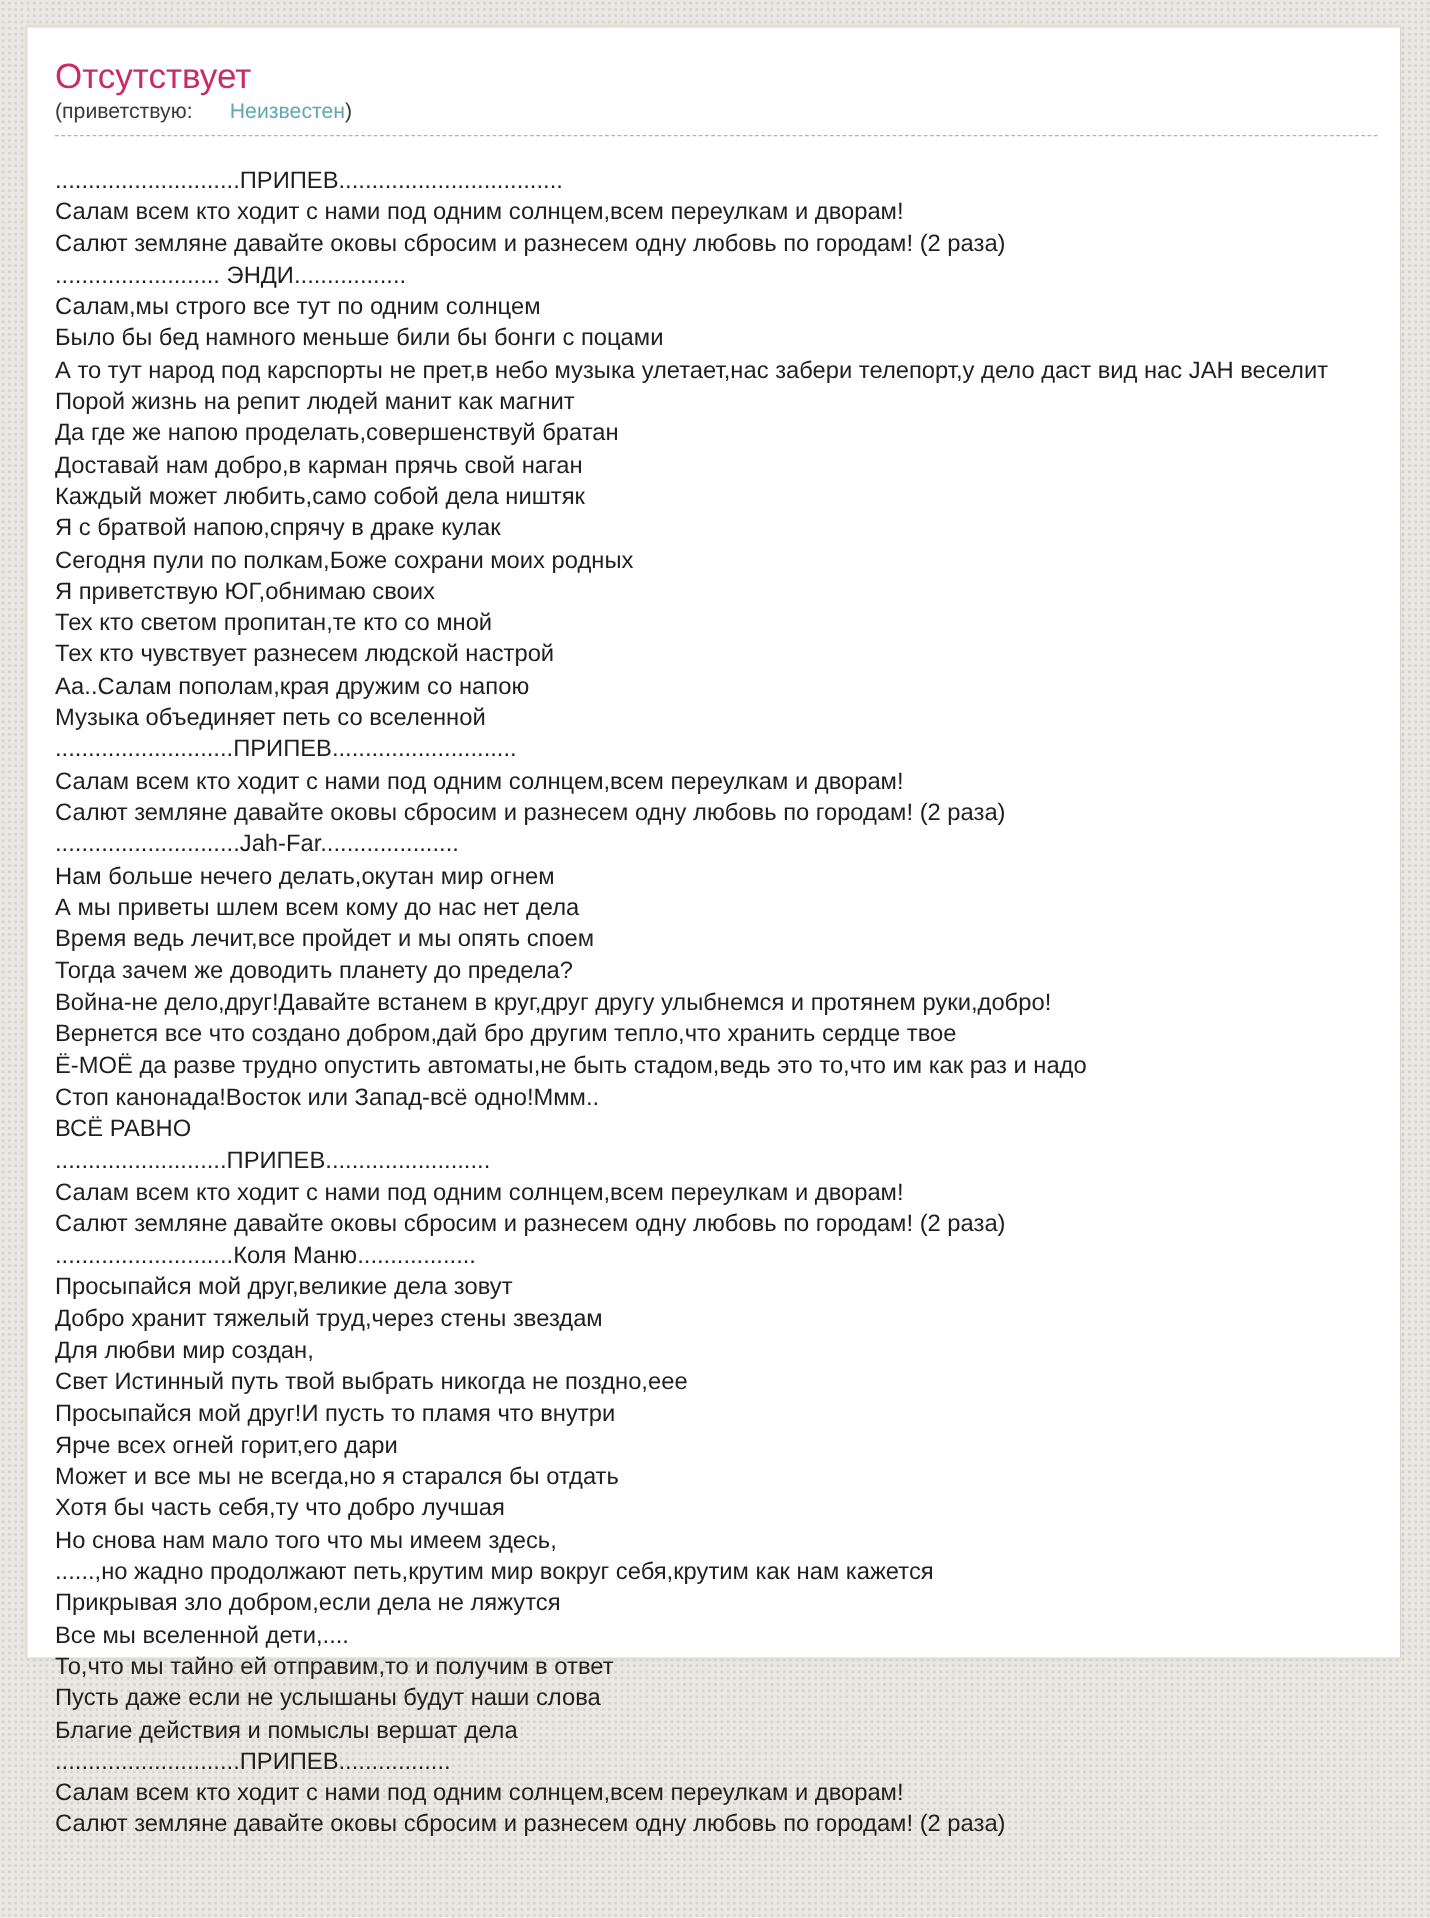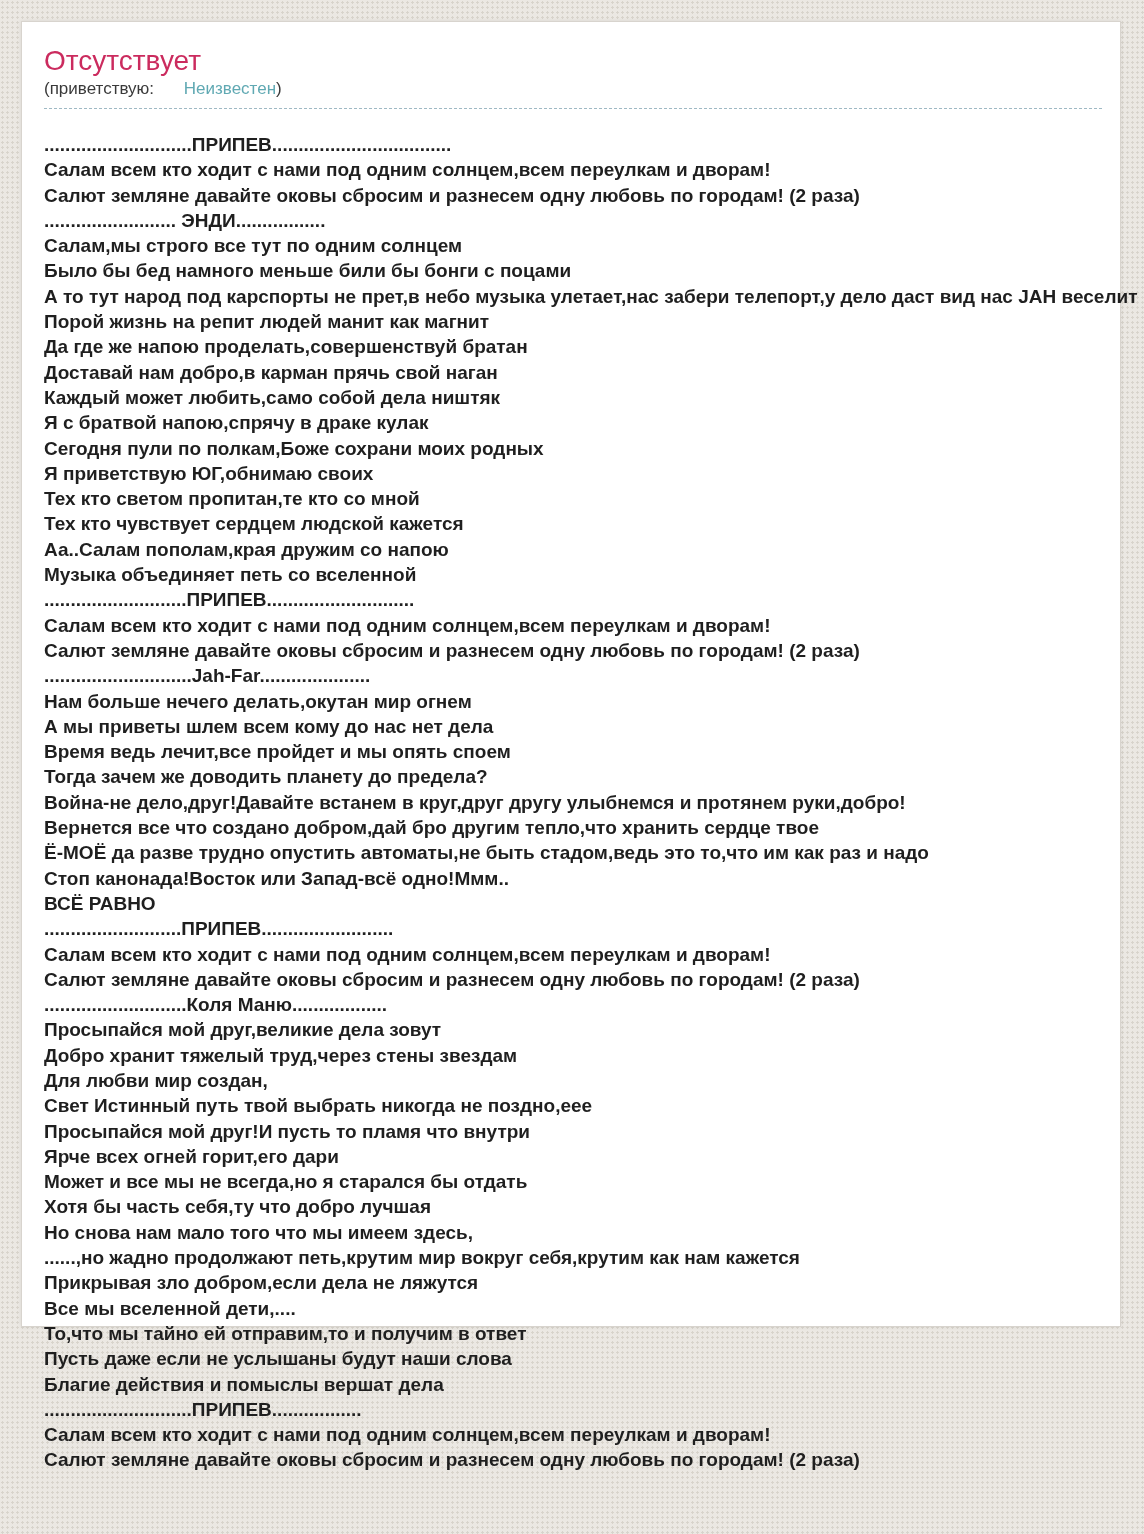--- a/index.html
+++ b/index.html
@@ -47,21 +47,20 @@
     color: #60a9b3;
     text-decoration: none;
     cursor: pointer;
     padding-left: 25px;
   }
   .lyrics {
     margin-top: 23px;
     font-size: 19px;
     line-height: 25.3px;
     color: #1f1f1f;
-    font-weight: bold;
   }
   .lyric-line {
     white-space: pre;
     overflow: visible;
   }
 </style>
 </head>
 <body>
 
 <div class="card">
@@ -79,21 +78,21 @@
       <div class="lyric-line">Было бы бед намного меньше били бы бонги с поцами</div>
       <div class="lyric-line">А то тут народ под карспорты не прет,в небо музыка улетает,нас забери телепорт,у дело даст вид нас JAH веселит</div>
       <div class="lyric-line">Порой жизнь на репит людей манит как магнит</div>
       <div class="lyric-line">Да где же напою проделать,совершенствуй братан</div>
       <div class="lyric-line">Доставай нам добро,в карман прячь свой наган</div>
       <div class="lyric-line">Каждый может любить,само собой дела ништяк</div>
       <div class="lyric-line">Я с братвой напою,спрячу в драке кулак</div>
       <div class="lyric-line">Сегодня пули по полкам,Боже сохрани моих родных</div>
       <div class="lyric-line">Я приветствую ЮГ,обнимаю своих</div>
       <div class="lyric-line">Тех кто светом пропитан,те кто со мной</div>
-      <div class="lyric-line">Тех кто чувствует сердцем людской кажется</div>
+      <div class="lyric-line">Тех кто чувствует разнесем людской настрой</div>
       <div class="lyric-line">Аа..Салам пополам,края дружим со напою</div>
       <div class="lyric-line">Музыка объединяет петь со вселенной</div>
       <div class="lyric-line">...........................ПРИПЕВ............................</div>
       <div class="lyric-line">Салам всем кто ходит с нами под одним солнцем,всем переулкам и дворам!</div>
       <div class="lyric-line">Салют земляне давайте оковы сбросим и разнесем одну любовь по городам! (2 раза)</div>
       <div class="lyric-line">............................Jah-Far.....................</div>
       <div class="lyric-line">Нам больше нечего делать,окутан мир огнем</div>
       <div class="lyric-line">А мы приветы шлем всем кому до нас нет дела</div>
       <div class="lyric-line">Время ведь лечит,все пройдет и мы опять споем</div>
       <div class="lyric-line">Тогда зачем же доводить планету до предела?</div>

